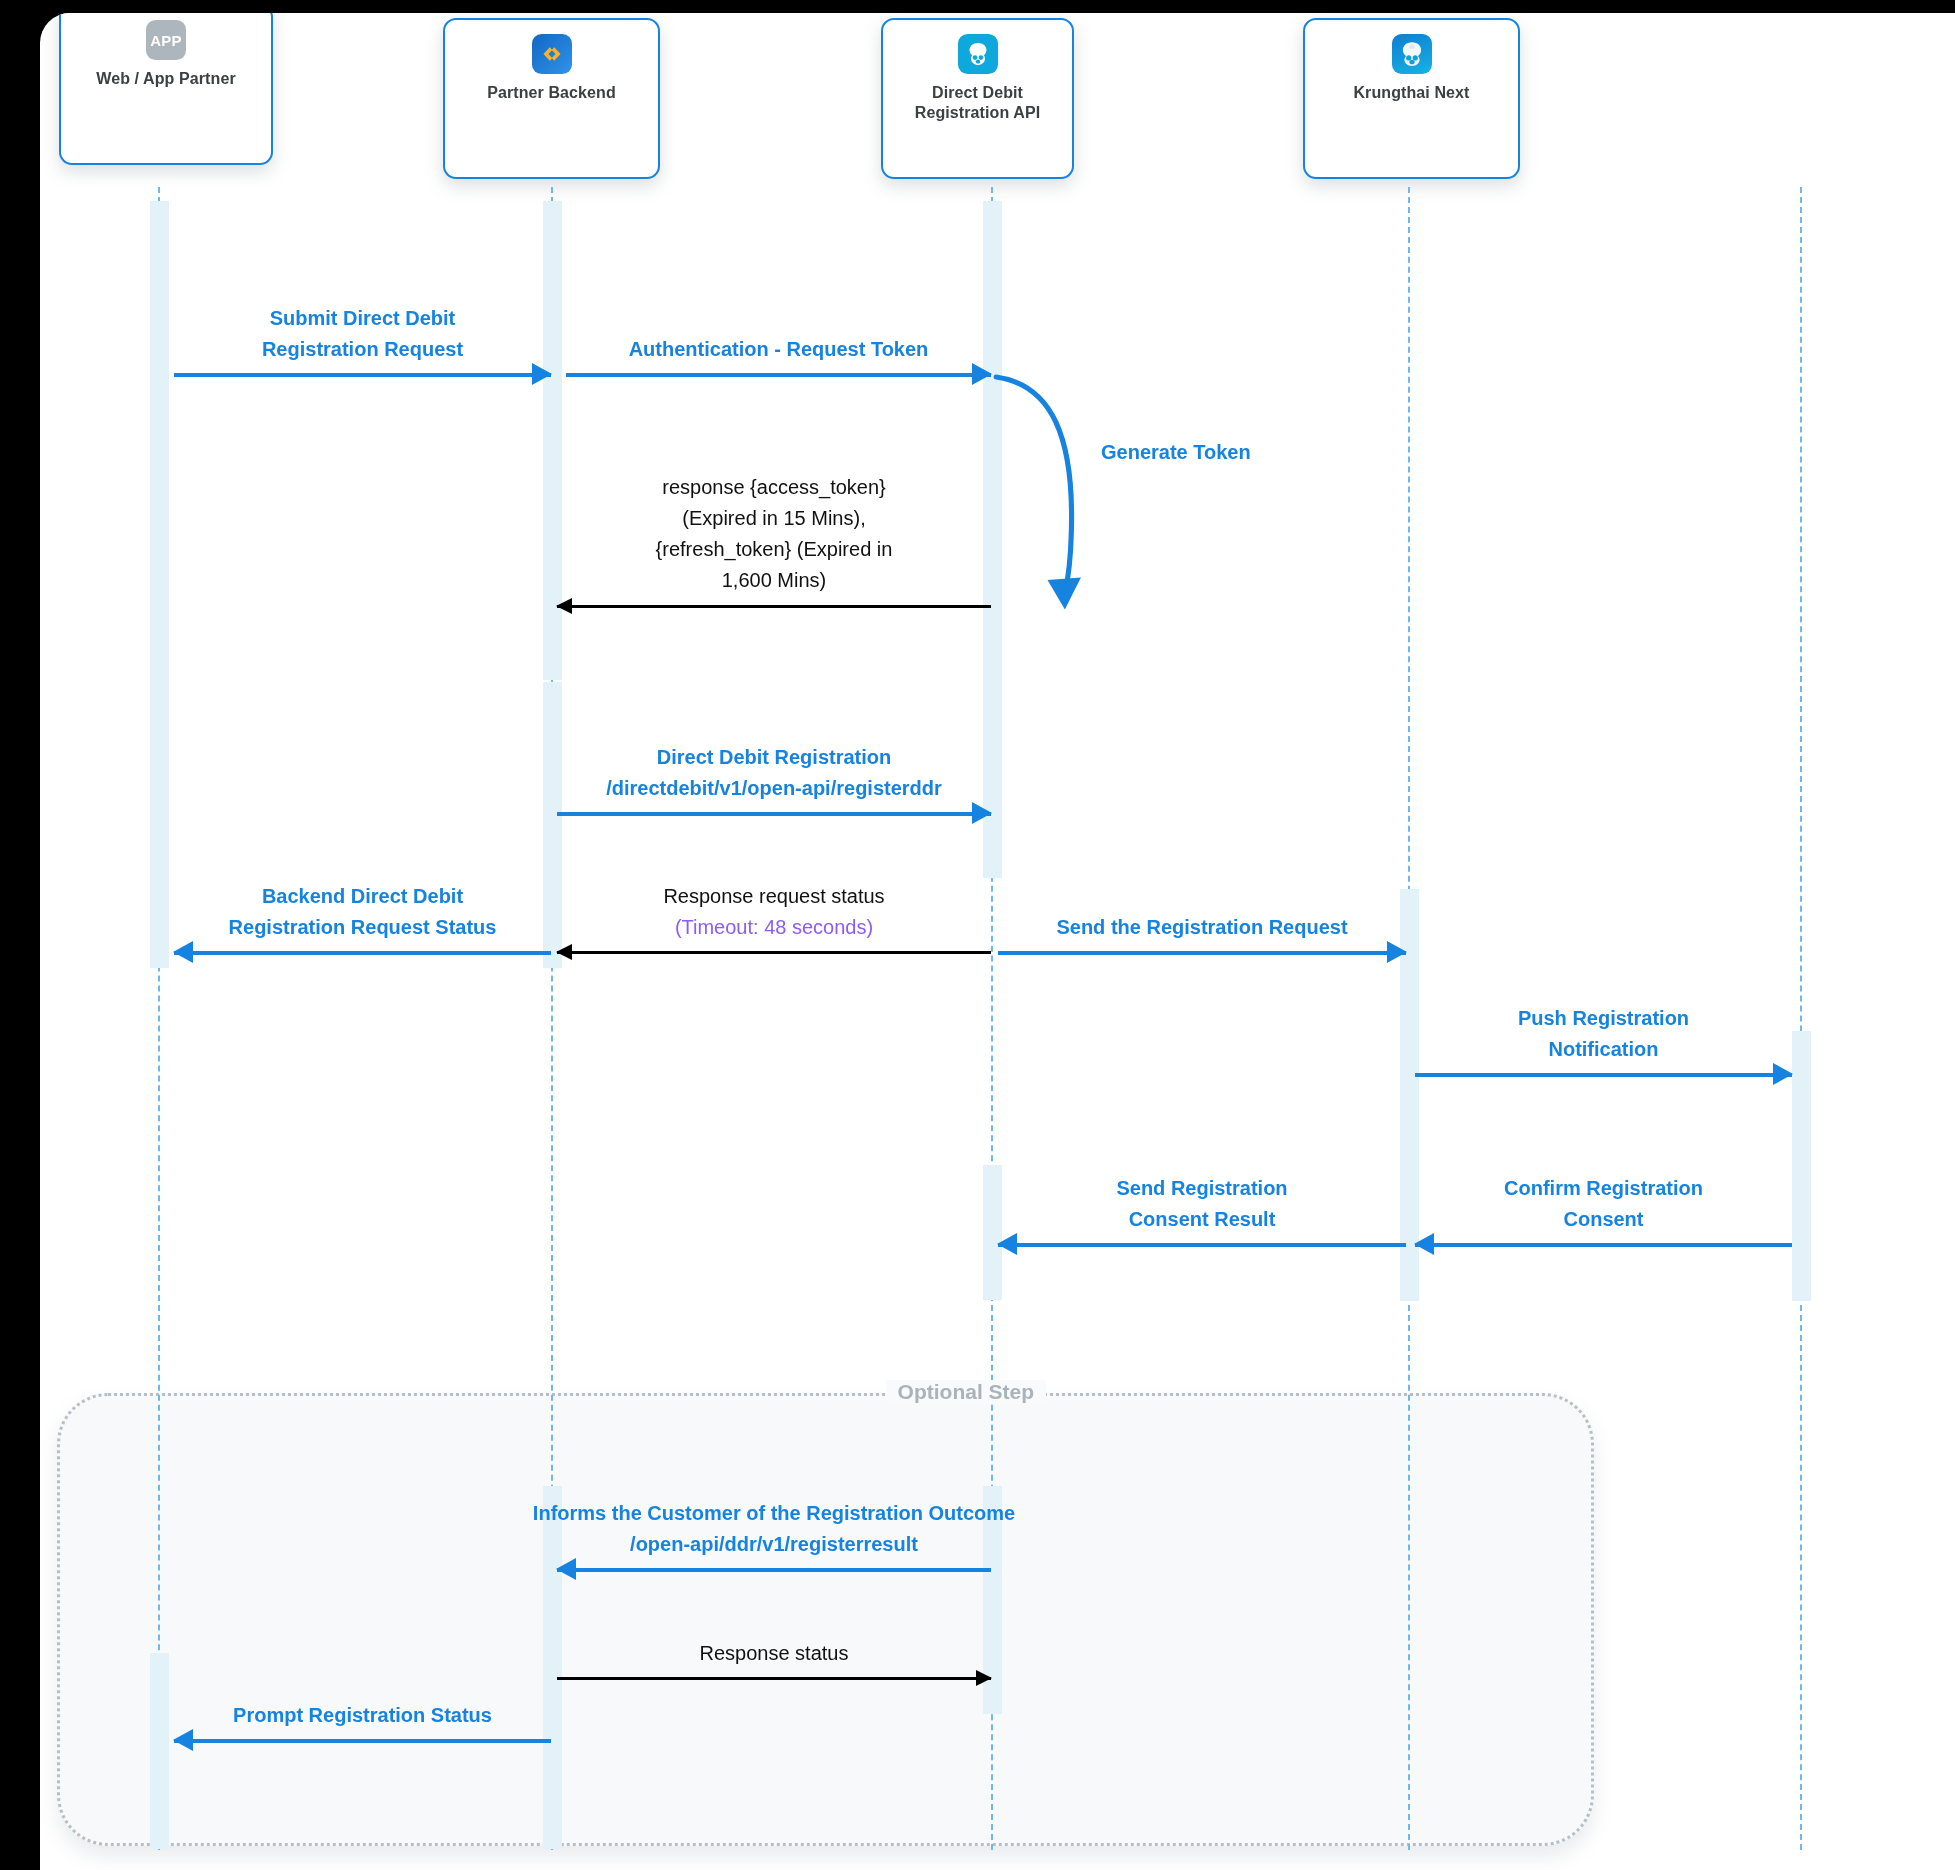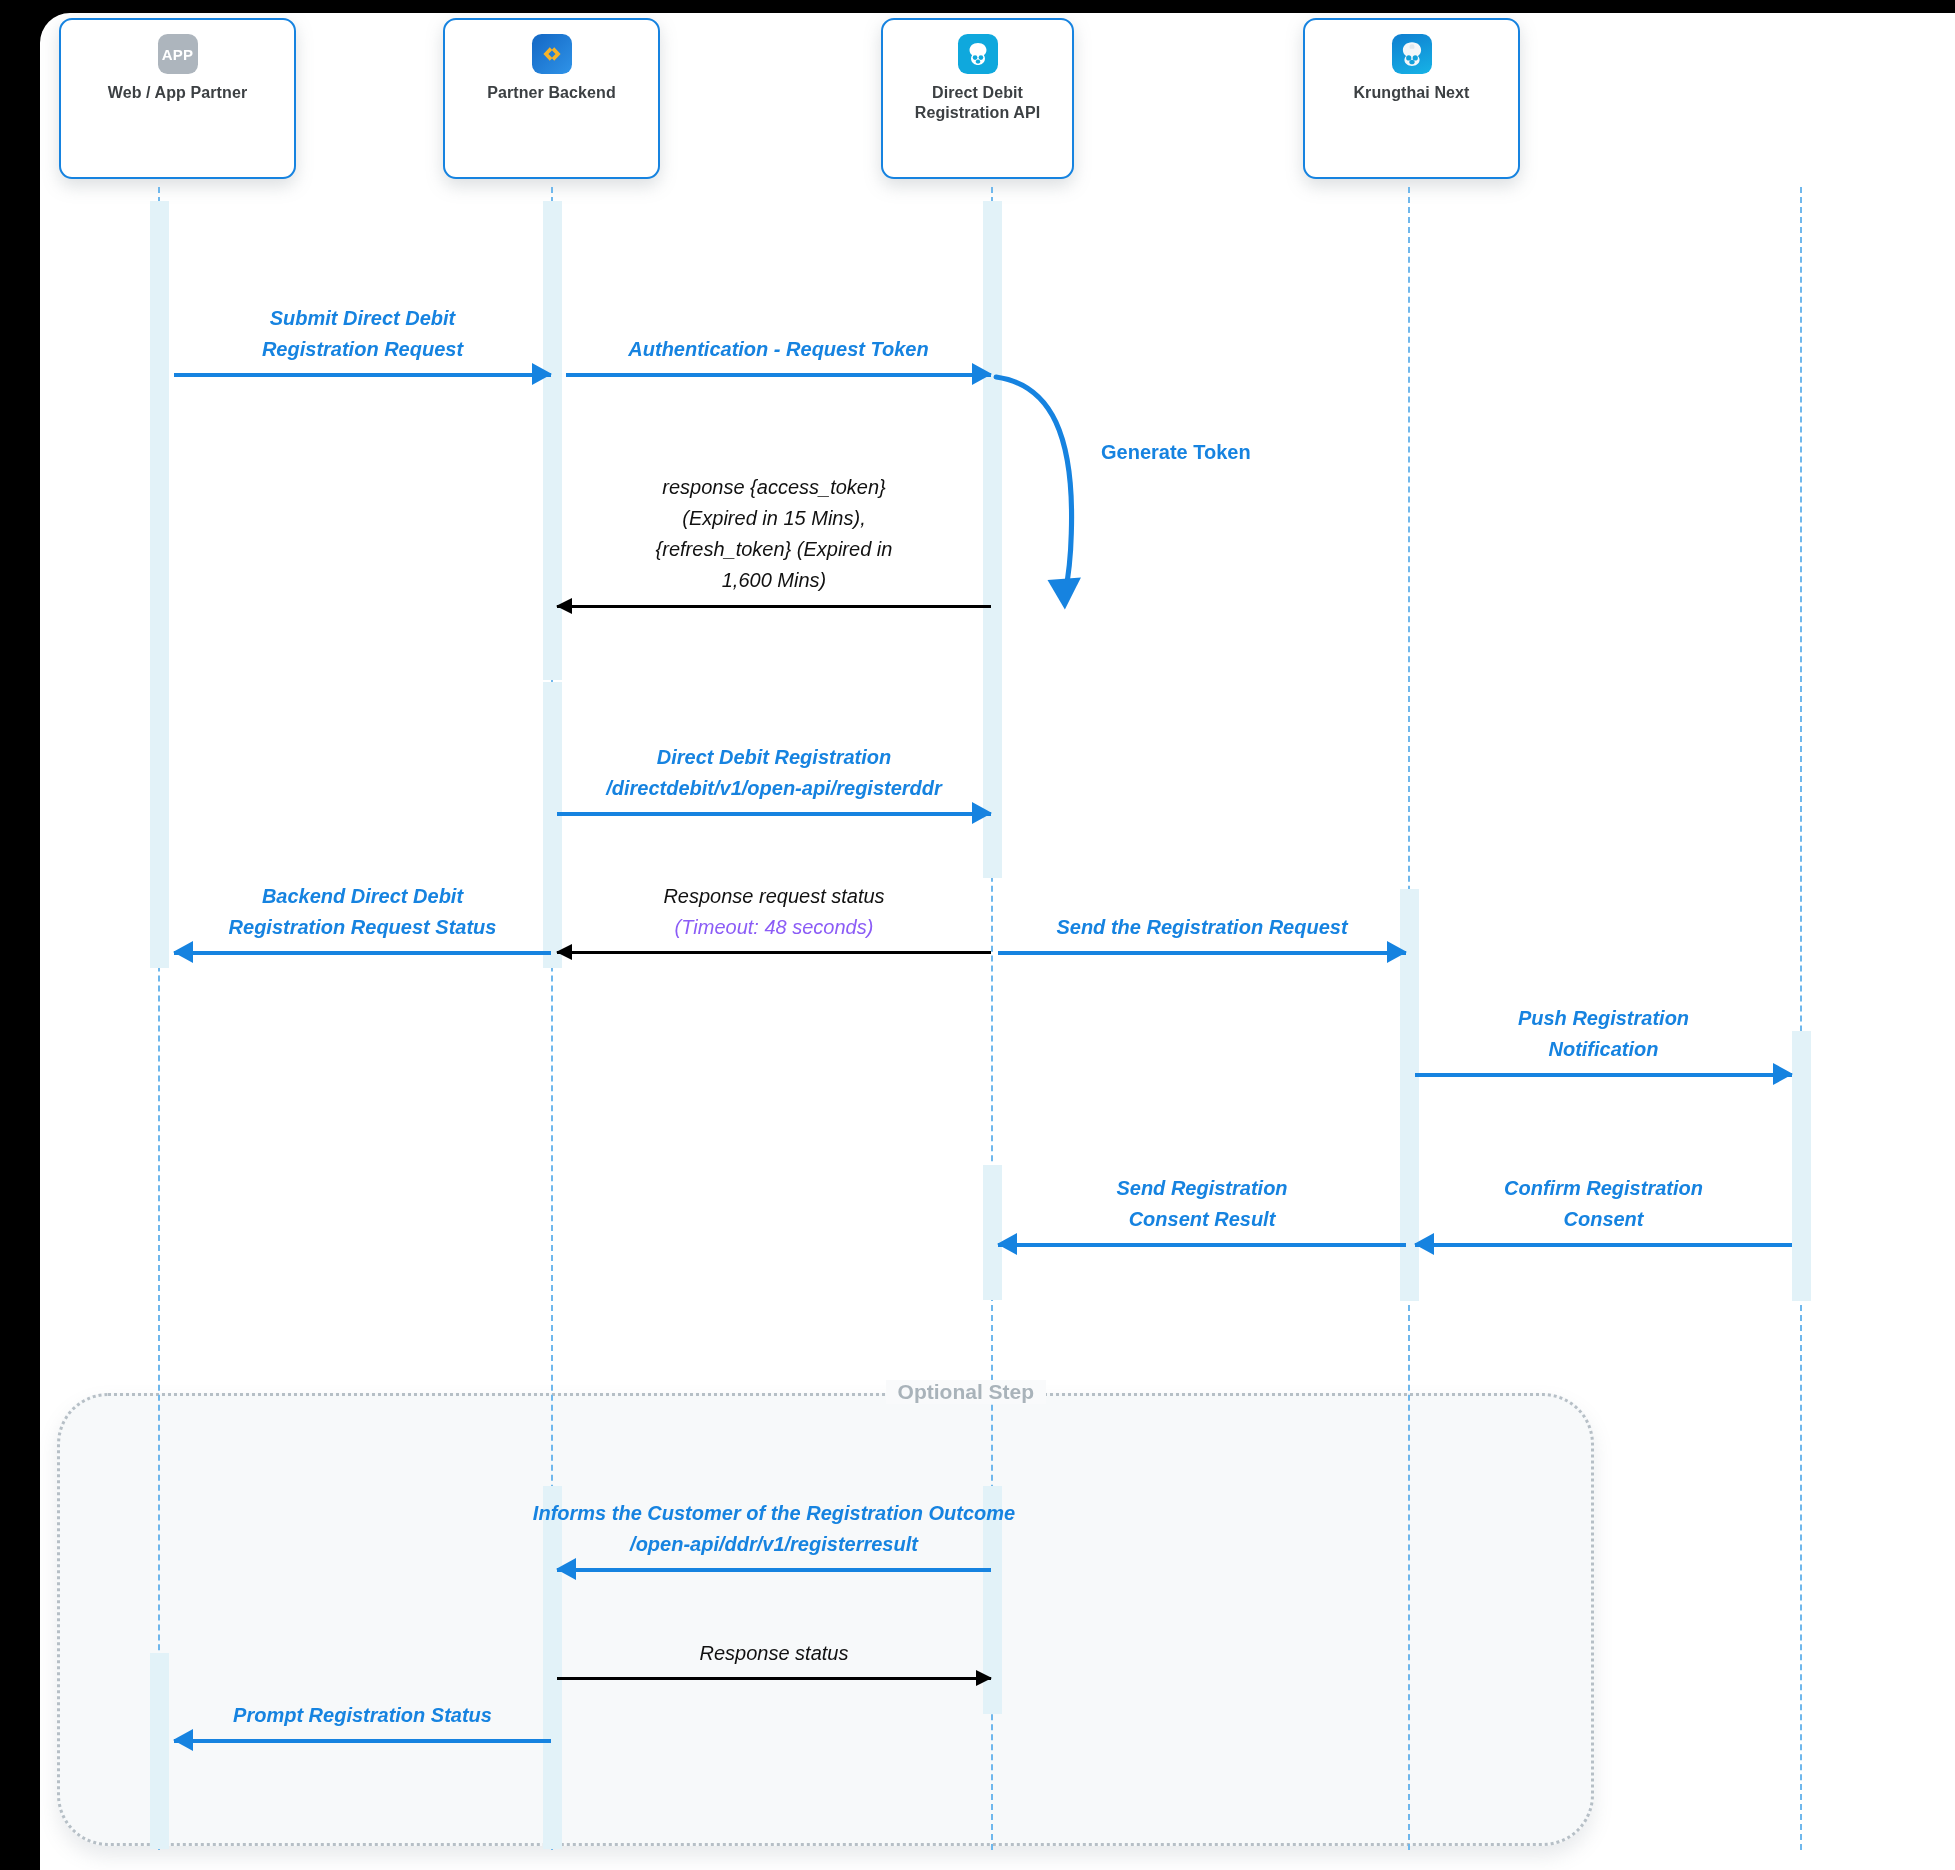--- a/index.html
+++ b/index.html
@@ -164,21 +164,20 @@
     position: absolute;
     left: 50%;
     transform: translateX(-50%);
     bottom: 7.7px;
     white-space: nowrap;
     text-align: center;
     font-size: 20px;
     font-weight: bold;
     color: #1683e0;
     line-height: 1.55;
-    font-style: italic;
   }
   .msg.thin .label {
     font-weight: normal;
     color: #111111;
     font-size: 20px;
   }
   .msg .label .sub {
     display: block;
     color: #8b5cf6;
     font-weight: normal;
@@ -247,21 +246,21 @@
       <div class="activation" style="left:543px; top:1486px; height:363px;"></div>
 
       <div class="activation" style="left:983px; top:201px;  height:677px;"></div>
       <div class="activation" style="left:983px; top:1165px; height:135px;"></div>
       <div class="activation" style="left:983px; top:1486px; height:228px;"></div>
 
       <div class="activation" style="left:1400px; top:889px; height:412px;"></div>
 
       <div class="activation" style="left:1792px; top:1031px; height:270px;"></div>
 
-      <div class="participant" style="left:59px; top:18px; width:237px; height:161px;">
+      <div class="participant" style="left:59px; top:4px; width:214px; height:161px;">
         <span class="icon-box icon-app">APP</span>
         <div class="p-label">
           <span class="wrapline">Web / App</span>
           <span class="wrapline">Partner</span>
         </div>
       </div>
 
       <div class="participant" style="left:443px; top:18px; width:217px; height:161px;">
         <span class="icon-box icon-code">
           <svg width="28" height="28" viewBox="0 0 44 44" aria-hidden="true">

